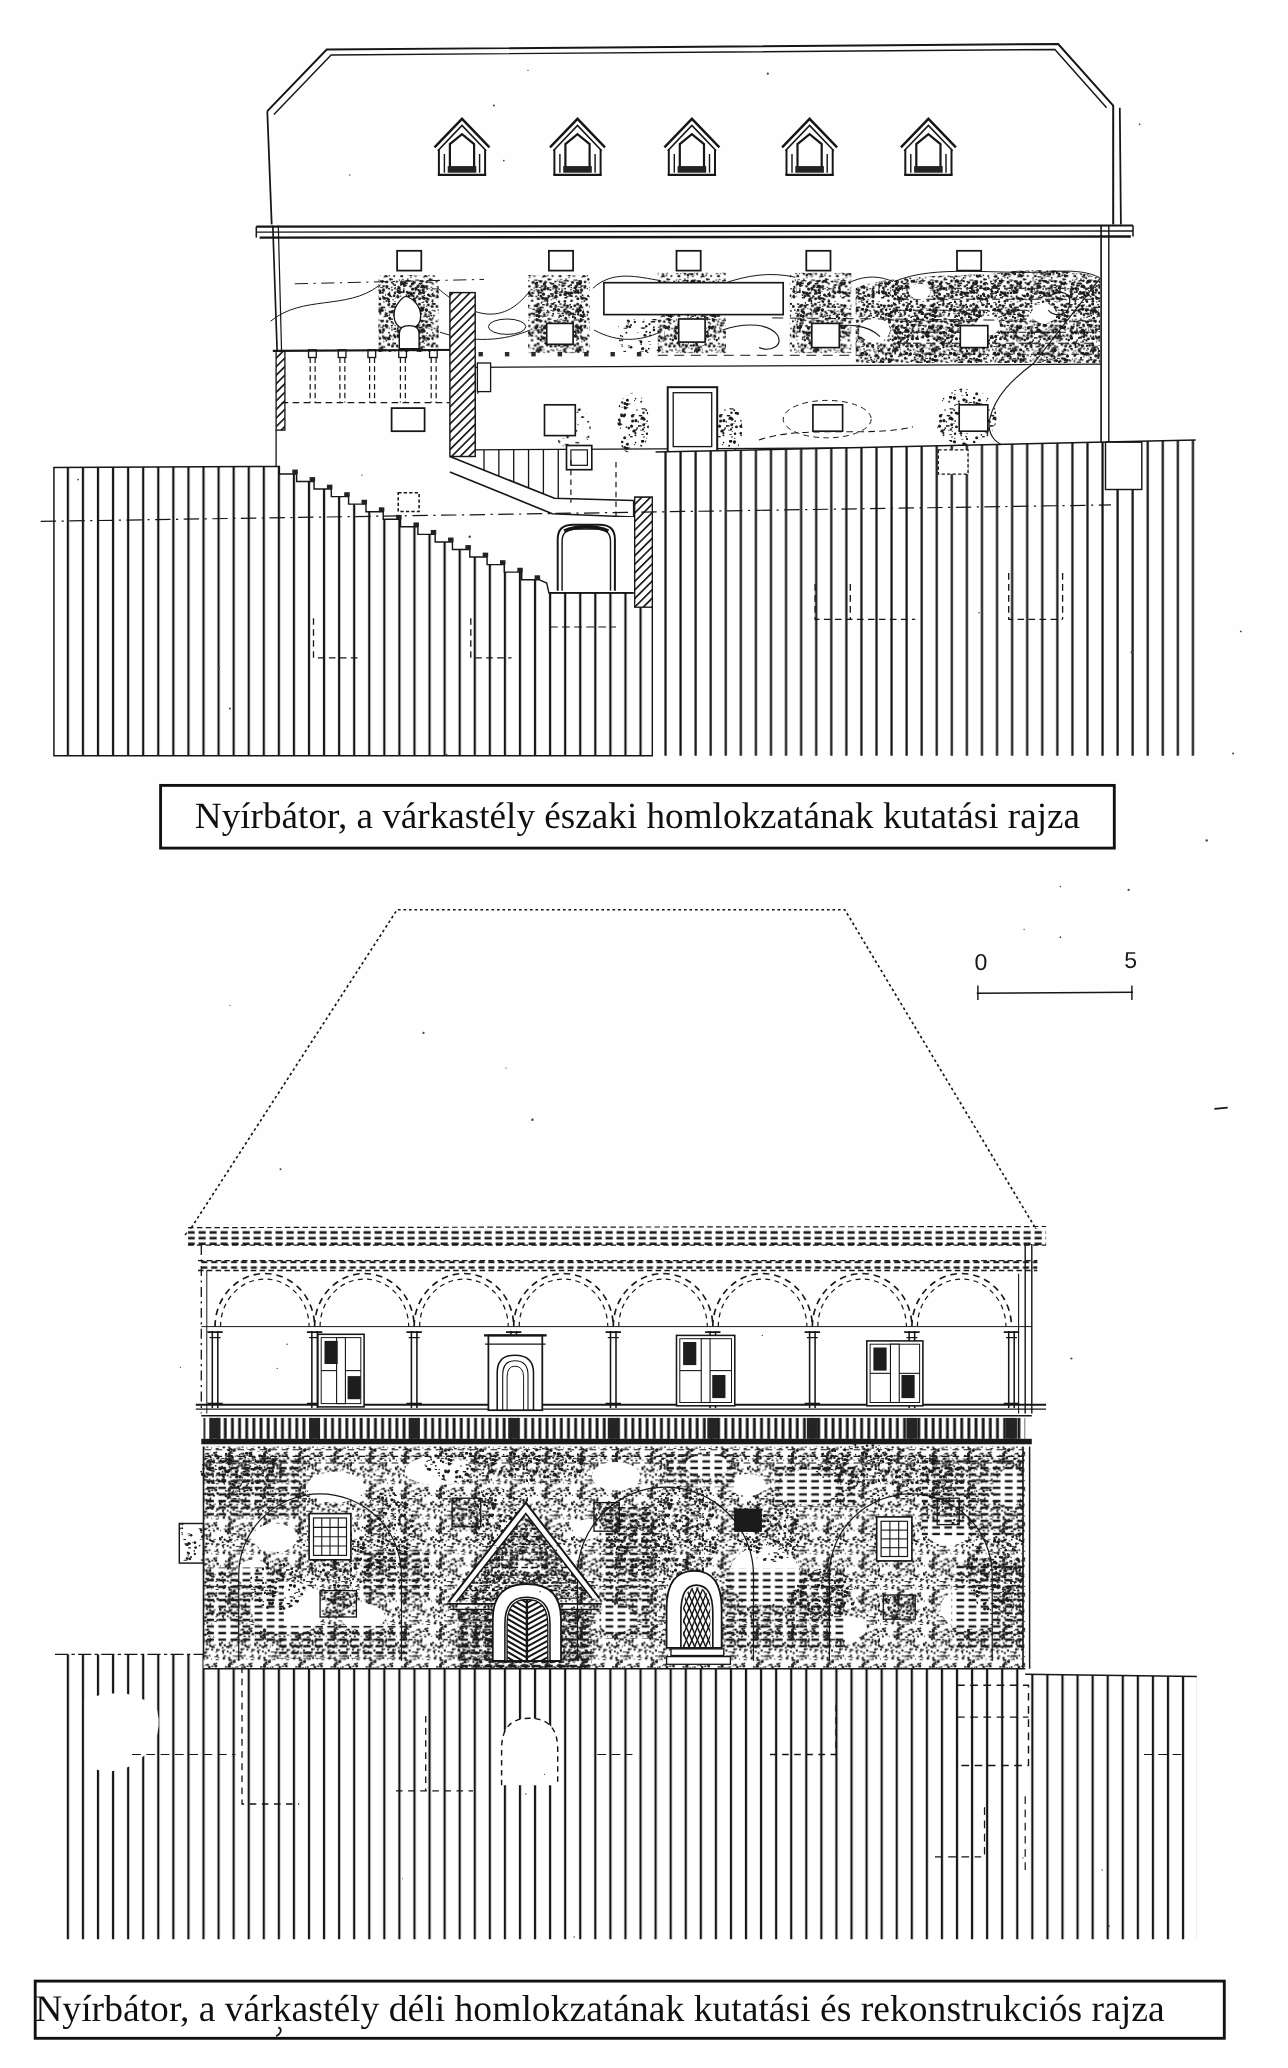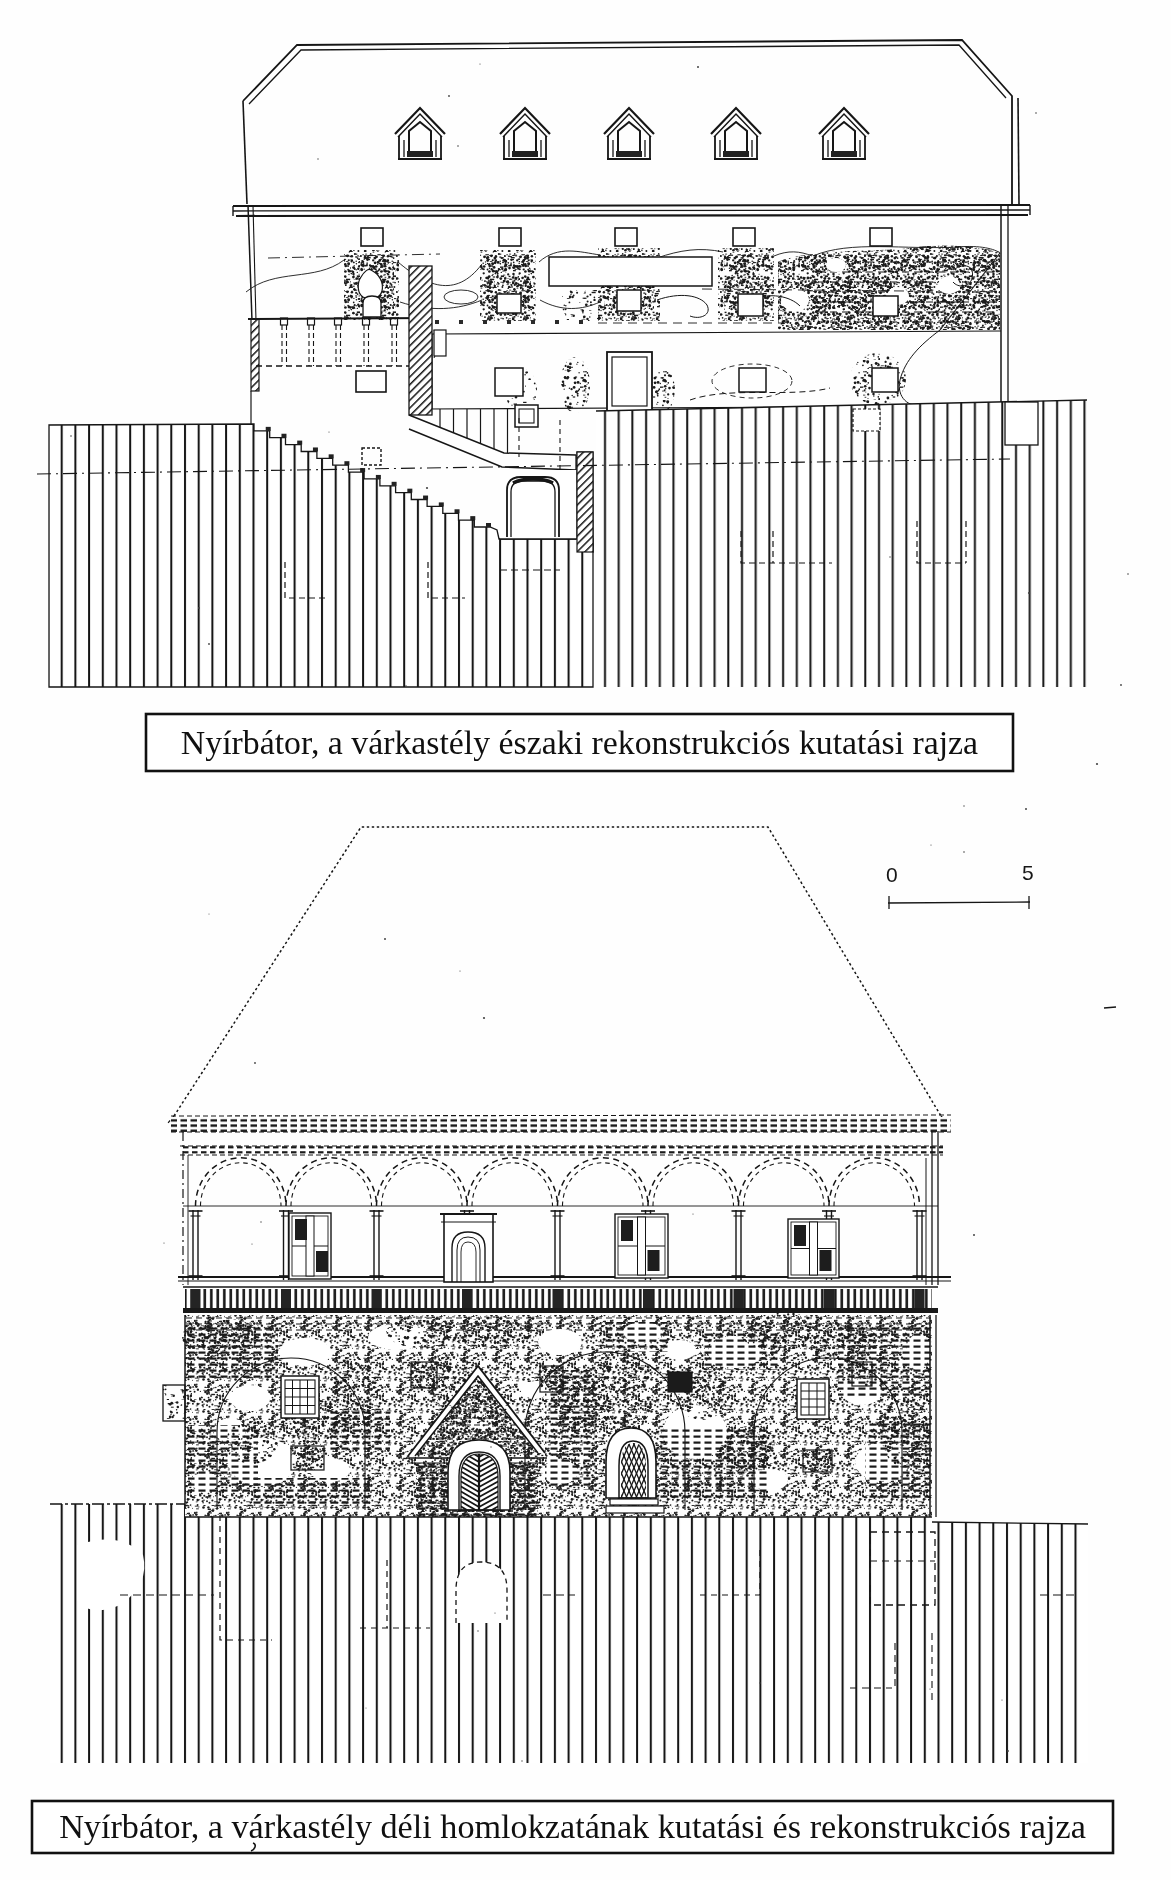--- a/index.html
+++ b/index.html
@@ -1105,14 +1105,14 @@
       <circle cx="1002" cy="1700" r="0.6" fill="#444"></circle>
       <circle cx="930" cy="1689" r="0.6" fill="#444"></circle>
       <circle cx="366" cy="1708" r="0.5" fill="#444"></circle>
       <circle cx="522" cy="1761" r="0.7" fill="#444"></circle>
       <circle cx="1026" cy="809" r="1.0" fill="#444"></circle>
       <circle cx="1097" cy="764" r="1.1" fill="#444"></circle>
       <circle cx="964" cy="806" r="0.7" fill="#444"></circle>
 <rect x="32" y="1801" width="1081" height="52" fill="#fff" stroke="#111" stroke-width="2.6"></rect>
       <path d="M 253,1843 q 3,1 2,4 q -1,3 -4,4" fill="none" stroke="#161616" stroke-width="1.6"></path>
 </svg>
-<div class="cap" style="left:146px;top:714px;width:867px;height:57px;line-height:57px;text-align:center;font-size:33.8px;">Nyírbátor, a várkastély északi rekonstrukciós kutatási rajza</div>
-<div class="cap" style="left:32px;top:1801px;width:1081px;height:68px;line-height:52px;text-align:center;font-size:34.2px;">Nyírbátor, a várkastély déli homlokzatának kutatási és rekonstrukciós rajza</div>
+<div class="cap" style="left:146px;top:714px;width:867px;height:57px;line-height:57px;text-align:center;font-size:33.8px;">Nyírbátor, a várkastély északi homlokzatának kutatási rajza</div>
+<div class="cap" style="left:32px;top:1801px;width:1081px;height:68px;line-height:52px;font-size:34.2px;">Nyírbátor, a várkastély déli homlokzatának kutatási és rekonstrukciós rajza</div>
 </div>
 </body></html>

